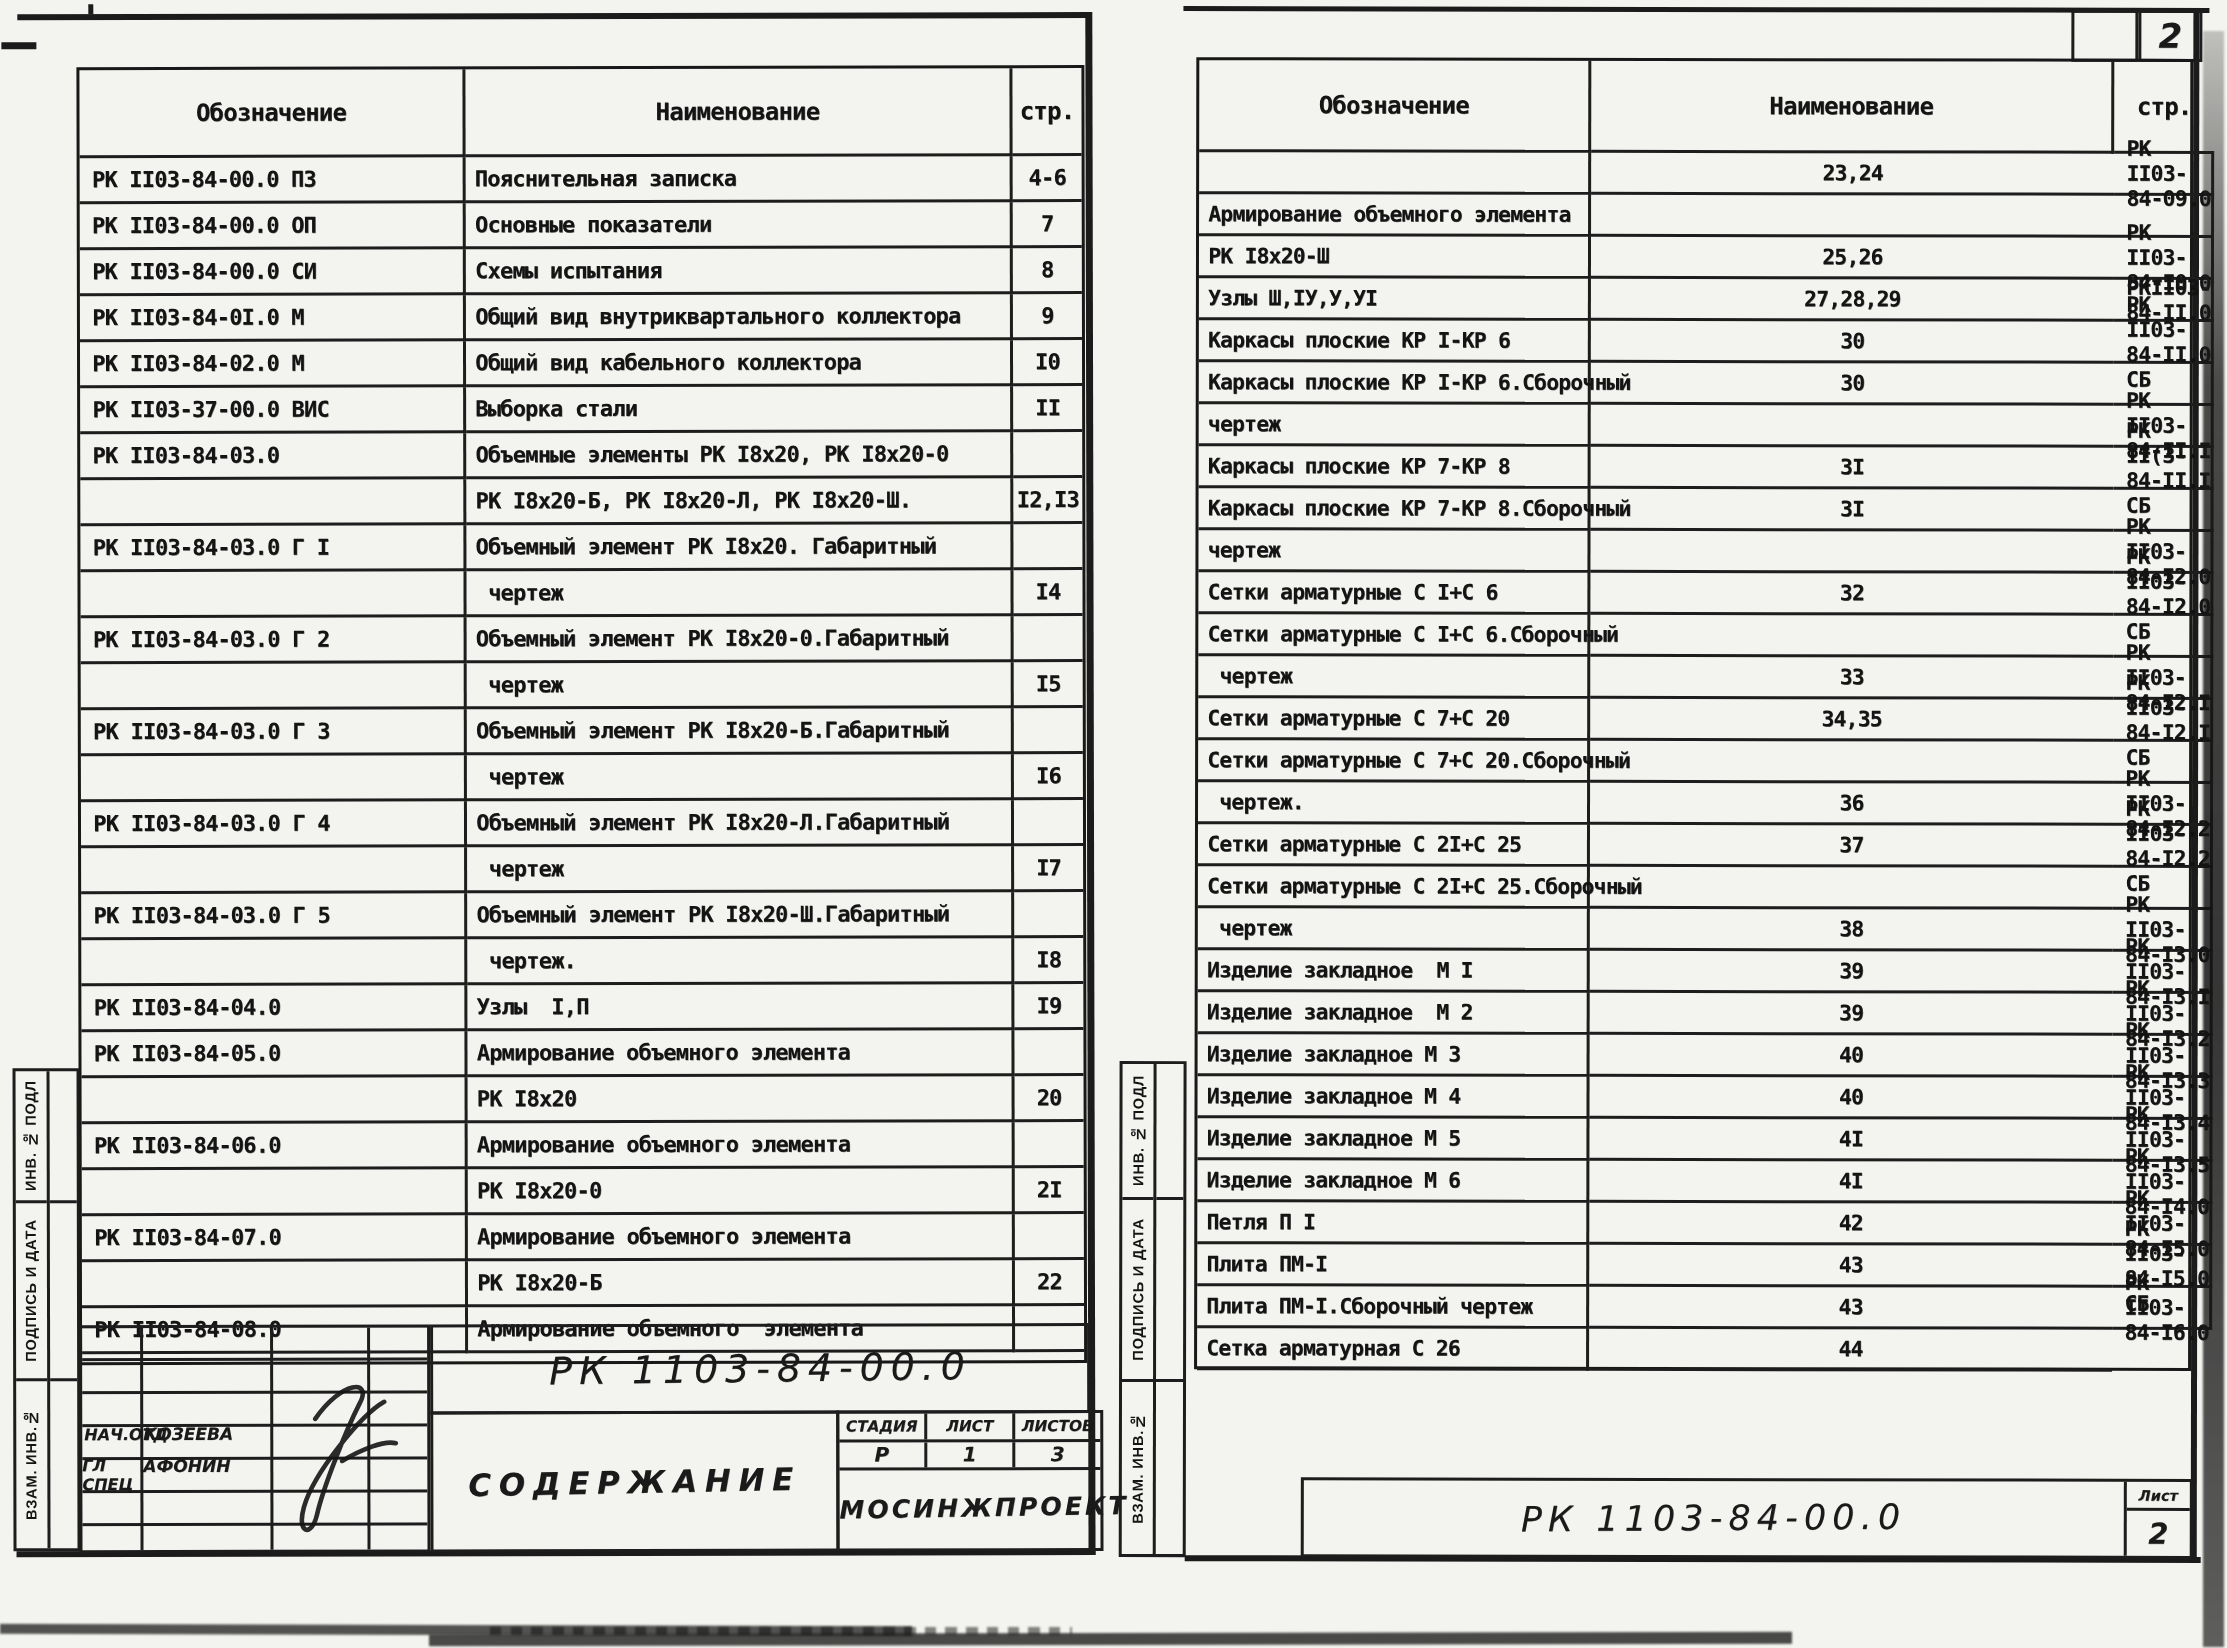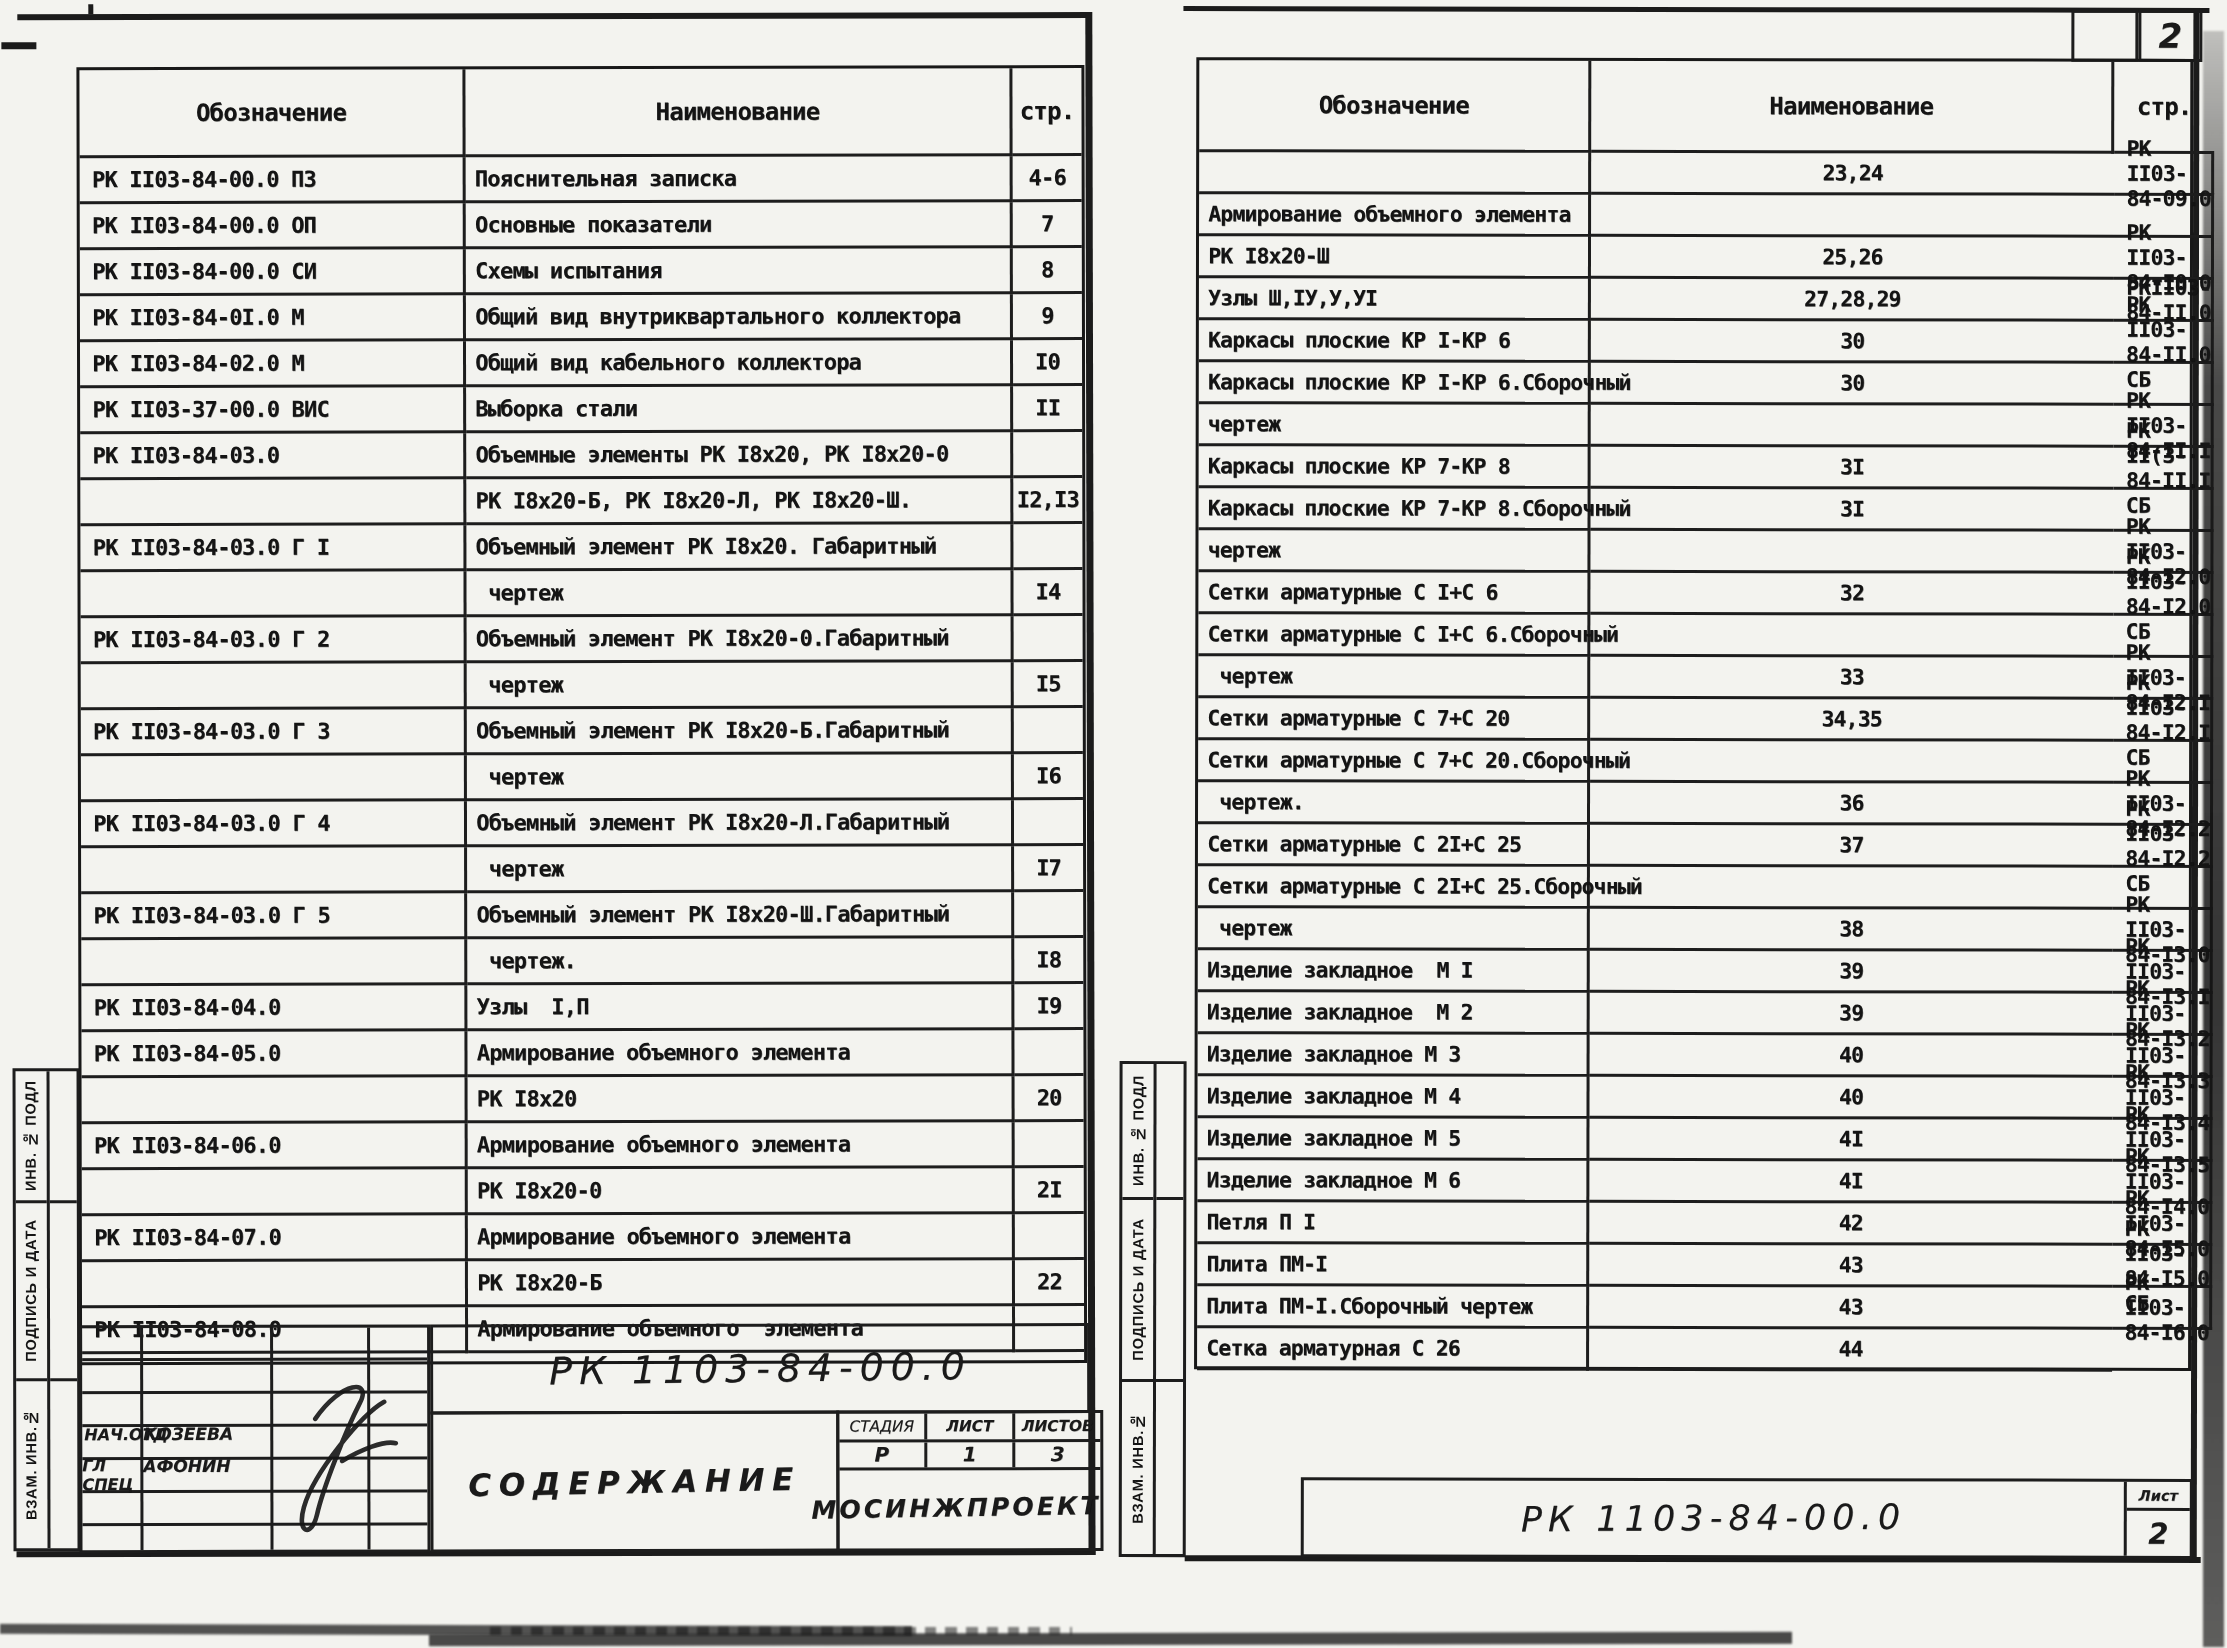--- a/index.html
+++ b/index.html
@@ -42,21 +42,21 @@
          background-size:3.1px 100%,3.1px 100%,3.1px 100%,100% 33px;
          background-position:58px 0,188px 0,285px 0,0 0;}
   .cellbox{position:absolute;border:3.1px solid #1d1d1d;box-sizing:border-box;display:flex;align-items:center;justify-content:center;}
   .stadibox{position:absolute;left:835px;top:1410px;width:267px;height:141px;border:3.1px solid #1d1d1d;box-sizing:border-box;}
   .stadihdr{display:flex;height:29px;border-bottom:3.1px solid #1d1d1d;box-sizing:border-box;}
   .stadihdr div{flex:1;display:flex;align-items:center;justify-content:center;border-right:3.1px solid #1d1d1d;box-sizing:border-box;}
   .stadihdr div:last-child{border-right:none;}
   .stadival{display:flex;height:27.6px;border-bottom:3.1px solid #1d1d1d;box-sizing:border-box;}
   .stadival div{flex:1;display:flex;align-items:center;justify-content:center;border-right:3.1px solid #1d1d1d;box-sizing:border-box;}
   .stadival div:last-child{border-right:none;}
-  .orgcell{display:flex;align-items:center;justify-content:flex-end;height:75px;}
+  .orgcell{display:flex;align-items:center;justify-content:flex-start;height:75px;}
 
   
   .strip{position:absolute;border:3.1px solid #1d1d1d;box-sizing:border-box;display:flex;}
   .striplab{width:34px;display:flex;flex-direction:column;border-right:3.1px solid #1d1d1d;box-sizing:border-box;}
   .stripempty{flex:1;display:flex;flex-direction:column;}
   .stripcell{border-bottom:3.1px solid #1d1d1d;box-sizing:border-box;display:flex;align-items:center;justify-content:center;}
   .stripcell:last-child{border-bottom:none;}
   .vlabel{writing-mode:vertical-rl;transform:rotate(180deg);
           font-family:"Liberation Sans", sans-serif;font-weight:bold;font-size:14.6px;letter-spacing:0.8px;
           color:#141414;white-space:nowrap;}
@@ -309,21 +309,21 @@
       <span class="hand" style="font-size:38px;letter-spacing:6.9px;transform:rotate(-0.6deg);">РК 1103-84-00.0</span>
     </div>
 
     <div class="cellbox" style="left:429px;top:1410px;width:409px;height:141px;">
       <span class="hand" style="font-size:31px;letter-spacing:7.7px;font-weight:bold;transform:rotate(-1deg);">СОДЕРЖАНИЕ</span>
     </div>
 
     <div class="stadibox">
       <div class="stadihdr">
         <div>
-            <span class="hand" style="font-size:15.3px;font-weight:normal;">СТАДИЯ</span>
+            <span class="hand" style="font-size:15.3px;font-weight:bold;">СТАДИЯ</span>
           </div>
         <div>
             <span class="hand" style="font-size:15.3px;font-weight:bold;">ЛИСТ</span>
           </div>
         <div>
             <span class="hand" style="font-size:15.3px;font-weight:bold;">ЛИСТОВ</span>
           </div>
       </div>
       <div class="stadival">
         <div>

